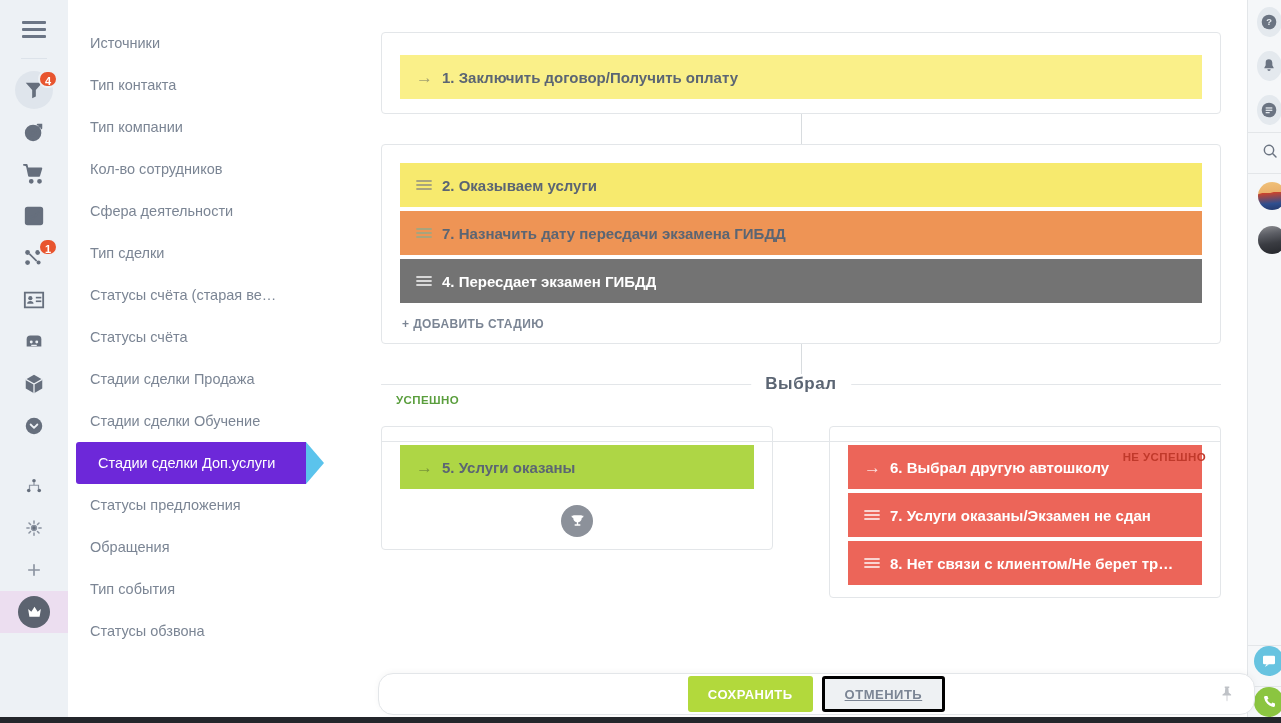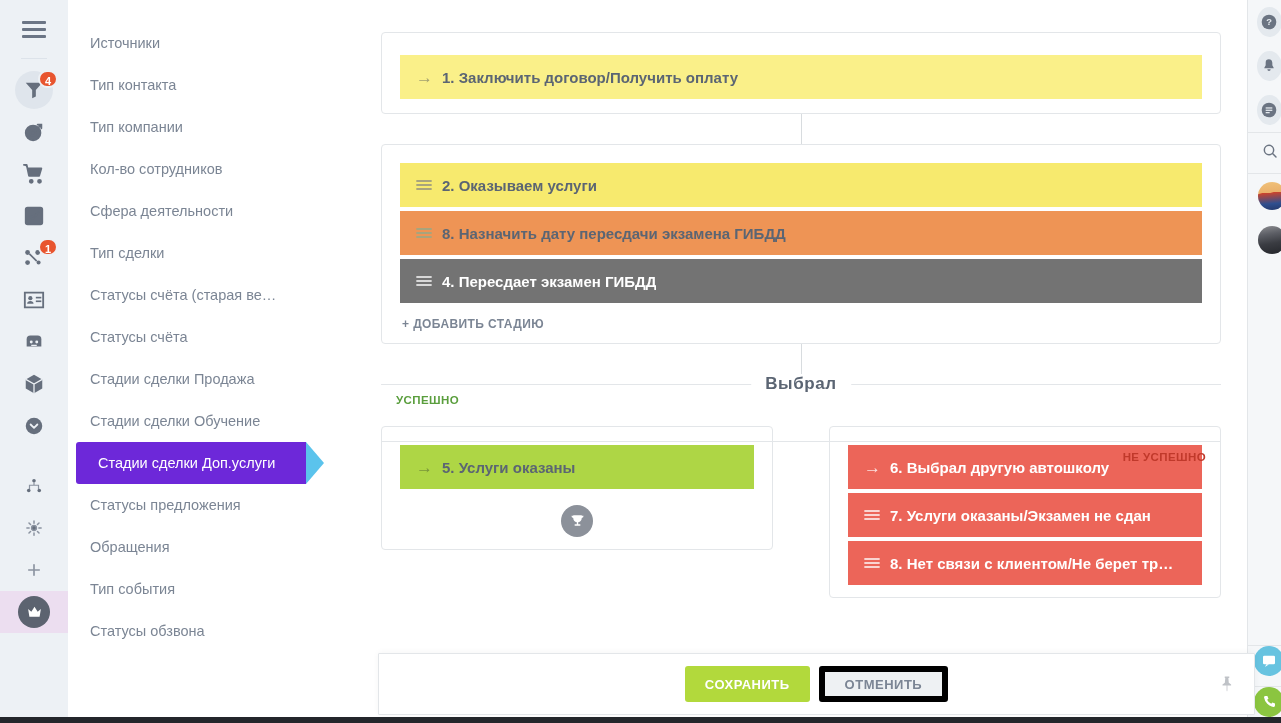--- a/index.html
+++ b/index.html
@@ -155,34 +155,34 @@
   .trophy-row { display:flex; justify-content:center; padding-top: 12px; }
   .trophy {
     width: 32px; height: 32px; border-radius: 50%;
     background: #8c919a; display:flex; align-items:center; justify-content:center;
   }
   .trophy svg { width: 17px; height: 17px; fill: #fff; }
 
   
   .footer {
     position: absolute; left: 378px; right: 26px; bottom: 8px;
-    height: 62px;
-    background: #ffffff; border: 1px solid #e3e6e9; border-radius: 1px;
+    height: 42px;
+    background: #ffffff; border: 1px solid #e3e6e9; border-radius: 15px;
     display: flex; align-items: center; justify-content: center;
     box-shadow: 0 -1px 6px rgba(0,0,0,.04);
     z-index: 30;
     margin-top: 24px;
   }
   .btn {
     height: 36px; padding: 0 20px; border: none; border-radius: 3px;
     font-size: 13px; font-weight: bold; letter-spacing: .5px; text-transform: uppercase;
     cursor: pointer; font-family: inherit;
   }
   .btn-save   { background: #b2d93c; color: #fff; }
-  .btn-cancel { background: #eef1f3; color: #7b8594; border: 6px solid #000000; margin-left: 9px; }
+  .btn-cancel { background: #eef1f3; color: #7b8594; border: 3px solid #000000; margin-left: 9px; text-decoration: underline; }
   .pin {
     position: absolute; right: 18px; top: 50%; transform: translateY(-50%);
     width: 18px; height: 18px; cursor: pointer; opacity: .55;
   }
   .pin svg { width: 18px; height: 18px; fill: #8c919a; }
 
   
   .rrail {
     position: absolute; right: 0; top: 0;
     width: 34px; height: 723px;
@@ -431,21 +431,21 @@
             </svg>
         </span>
         <span class="label">2. Оказываем услуги</span>
       </div>
       <div class="stage tone-dark" style="background:#ee9455;">
         <span class="handle">
           <svg viewBox="0 0 16 12" stroke="#c9763f" stroke-width="1.8" stroke-linecap="round">
               <path d="M1 2h14M1 6h14M1 10h14"></path>
             </svg>
         </span>
-        <span class="label">8. Назначить дату пересдачи экзамена ГИБДД</span>
+        <span class="label">7. Назначить дату пересдачи экзамена ГИБДД</span>
       </div>
       <div class="stage tone-light" style="background:#737373;align-items:center;">
         <span class="handle">
           <svg viewBox="0 0 16 12" stroke-width="1.8" stroke-linecap="round">
               <path d="M1 2h14M1 6h14M1 10h14"></path>
             </svg>
         </span>
         <span class="label">4. Пересдает экзамен ГИБДД</span>
       </div>
       <div class="addstage">+ Добавить стадию</div>

